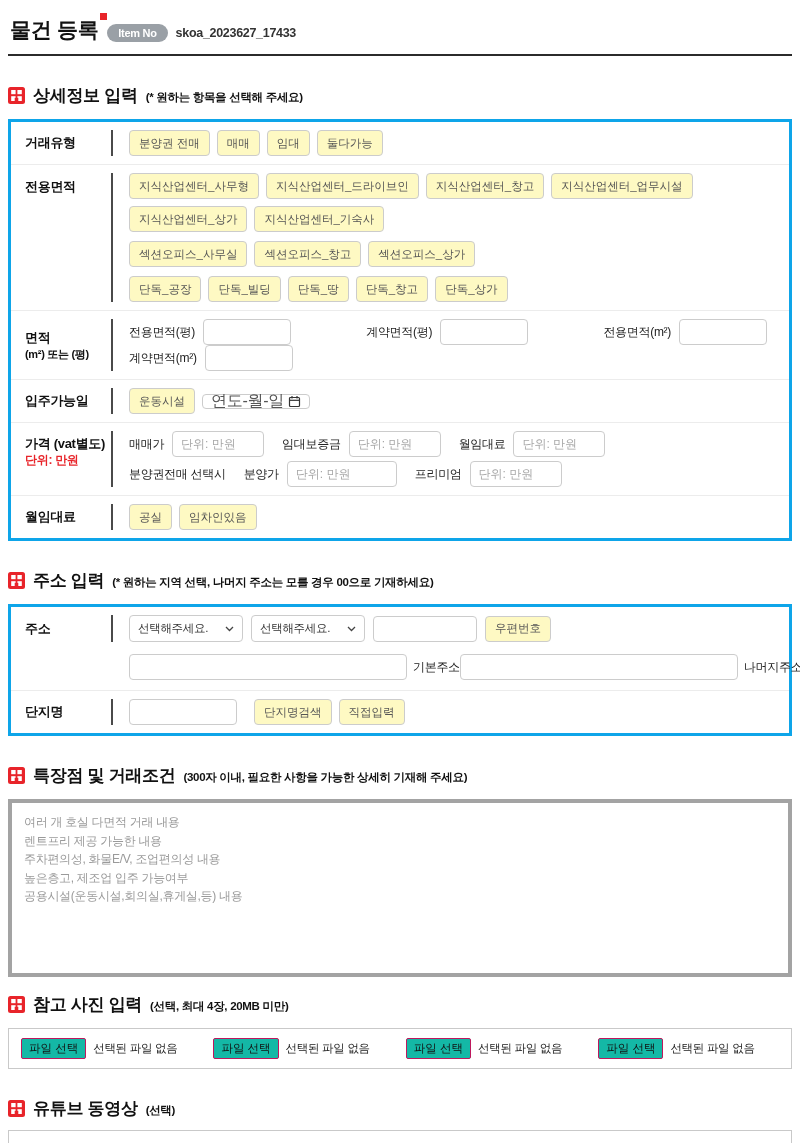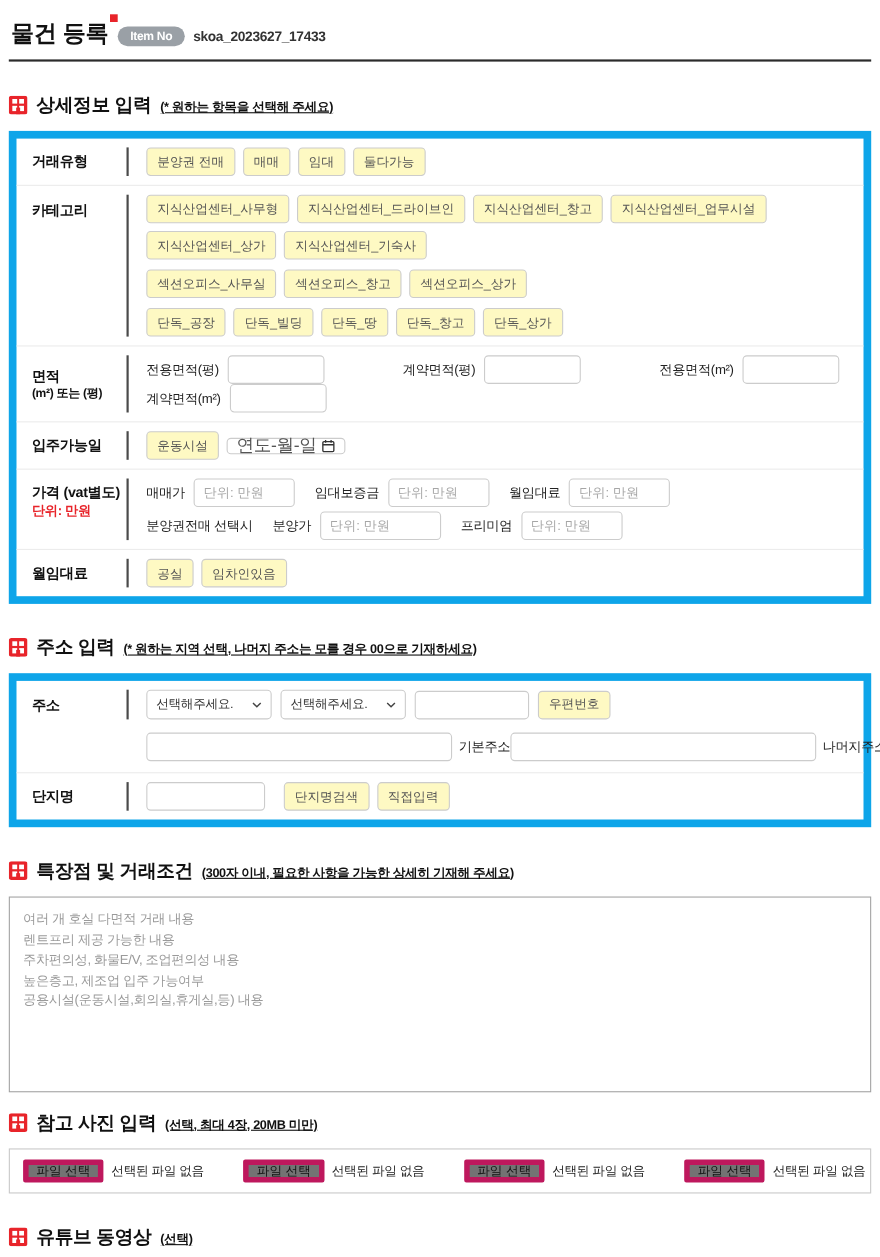--- a/index.html
+++ b/index.html
@@ -25,24 +25,24 @@
   .page-title{font-size:21px;font-weight:bold;color:#111;}
   .title-dot{display:inline-block;width:7px;height:7px;background:var(--accent-red);vertical-align:top;margin:-3px 0 0 2px;}
   .itemno{display:flex;align-items:center;gap:8px;padding-bottom:2px;}
   .itemno-badge{background:var(--badge-gray);color:#fff;font-size:11px;font-weight:bold;padding:3px 11px;border-radius:11px;}
   .itemno-value{font-size:12.5px;font-weight:bold;color:#333;}
 
   
   .sec-head{display:flex;align-items:center;gap:8px;margin-top:28px;}
   .b-icon{flex:none;width:17px;height:17px;display:inline-flex;}
   .sec-title{font-size:17px;font-weight:bold;color:#111;}
-  .sec-hint{font-size:11.5px;font-weight:bold;color:#111;padding-top:3px;text-decoration:underline;}
-
-  
-  .box{border:7px solid #0ea5e9;margin-top:12px;background:#fff;}
+  .sec-hint{font-size:11.5px;font-weight:bold;color:#111;padding-top:3px;}
+
+  
+  .box{border:3px solid #0ea5e9;margin-top:12px;background:#fff;}
   .frow{display:flex;align-items:center;padding:8px 8px 8px 14px;border-bottom:1px solid #ececec;}
   .frow.align-top{align-items:flex-start;}
   .frow:last-child{border-bottom:none;}
   .frow-label{width:86px;flex:none;font-size:13px;font-weight:bold;color:#111;line-height:1.3;padding-top:1px;}
   .frow-label .sub{font-size:11px;}
   .frow-label .sub-red{font-size:12px;color:var(--accent-red);}
   .frow-bar{flex:none;width:2px;align-self:stretch;background:#4a4a4a;margin-right:16px;}
   .frow-content{flex:1;min-width:0;}
 
   .chipline{display:flex;flex-wrap:wrap;gap:7px;align-items:center;}
@@ -79,34 +79,34 @@
   }
   .addr-line1{display:flex;align-items:center;gap:8px;}
   .addr2{display:flex;align-items:center;justify-content:space-between;padding:8px 8px 10px 118px;border-bottom:1px solid #ececec;}
   .addr2-group{display:flex;align-items:center;gap:6px;}
   .addr2 .inp{width:278px;}
   .addr2 .field-label{font-size:12px;color:#222;}
 
   
   .feature-area{
     width:100%;height:178px;margin-top:12px;display:block;
-    border:1px solid #a3a3a3;padding:10px 12px;resize:none;outline:none;
+    border:4px solid #a3a3a3;padding:10px 12px;resize:none;outline:none;
     font-size:12px;line-height:1.55;color:#333;
     font-family:"Liberation Sans","DejaVu Sans",sans-serif;letter-spacing:-0.3px;
   }
   .feature-area::placeholder{color:#9a9a9a;}
 
   
   .photos{
     border:1px solid #c9c9c9;margin-top:12px;padding:9px 12px;
     display:flex;align-items:center;gap:36px;
   }
   .file-group{display:flex;align-items:center;gap:7px;}
   .file-btn{
-    border:5px solid #be185d;border-radius:2px;background:#737373;
+    border:1px solid #be185d;border-radius:2px;background:#14b8a6;
     height:21px;display:inline-flex;align-items:center;padding:0 7px;
     font-size:11.5px;color:#111;cursor:pointer;white-space:nowrap;
   }
   .file-text{font-size:11.5px;color:#222;white-space:nowrap;}
 
   
   .yt-box{border:1px solid #c9c9c9;margin-top:10px;padding:12px 10px;}
 </style>
 </head>
 <body>
@@ -145,21 +145,21 @@
       <div class="frow-bar"></div>
       <div class="frow-content chipline">
         <button class="chip">분양권 전매</button>
         <button class="chip">매매</button>
         <button class="chip">임대</button>
         <button class="chip">둘다가능</button>
       </div>
     </div>
 
     <div class="frow align-top">
-      <div class="frow-label" style="padding-top:6px;">카테고리</div>
+      <div class="frow-label" style="padding-top:6px;">전용면적</div>
       <div class="frow-bar"></div>
       <div class="frow-content">
         <div class="chipline">
           <button class="chip">지식산업센터_사무형</button>
           <button class="chip">지식산업센터_드라이브인</button>
           <button class="chip">지식산업센터_창고</button>
           <button class="chip">지식산업센터_업무시설</button>
           <button class="chip">지식산업센터_상가</button>
           <button class="chip">지식산업센터_기숙사</button>
         </div>

